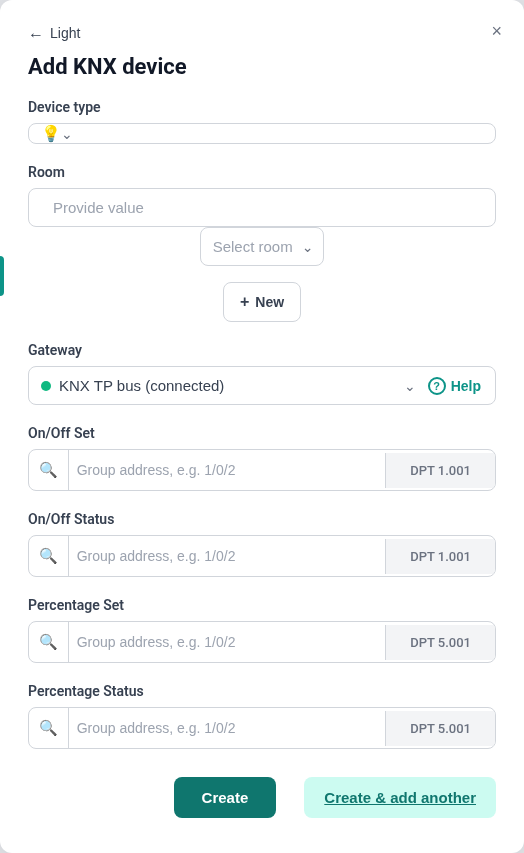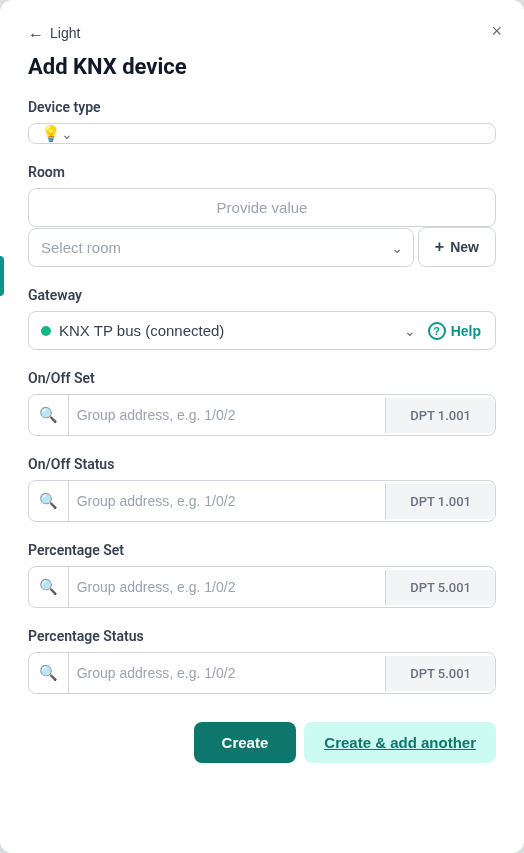--- a/index.html
+++ b/index.html
@@ -100,29 +100,29 @@
     }
     .text-input {
       width: 100%;
       border: 1.5px solid #d1d5db;
       border-radius: 8px;
       padding: 10px 24px;
       font-size: 15px;
       color: #000000;
       outline: none;
       background: #fff;
-      text-align: center;
     }
     .text-input::placeholder {
       color: #9ca3af;
     }
     .room-row {
       display: flex;
-      gap: 4px;
-      align-items: flex-end;
+      gap: 16px;
+      align-items: center;
+      flex-direction: column;
     }
     .room-select-wrap {
       flex: 1;
       position: relative;
       display: flex;
       align-items: center;
       border: 1.5px solid #d1d5db;
       border-radius: 8px;
       background: #fff;
     }
@@ -242,21 +242,21 @@
       border-left: 1.5px solid #d1d5db;
       padding: 10px 24px;
       font-size: 13px;
       color: #6b7280;
       font-weight: 500;
       white-space: nowrap;
     }
     .footer {
       display: flex;
       justify-content: flex-end;
-      gap: 8px;
+      gap: 28px;
       padding: 28px 28px 0 28px;
     }
     .btn-create {
       background: #0f766e;
       color: #fff;
       border: none;
       border-radius: 8px;
       padding: 12px 28px;
       font-size: 15px;
       font-weight: 600;

